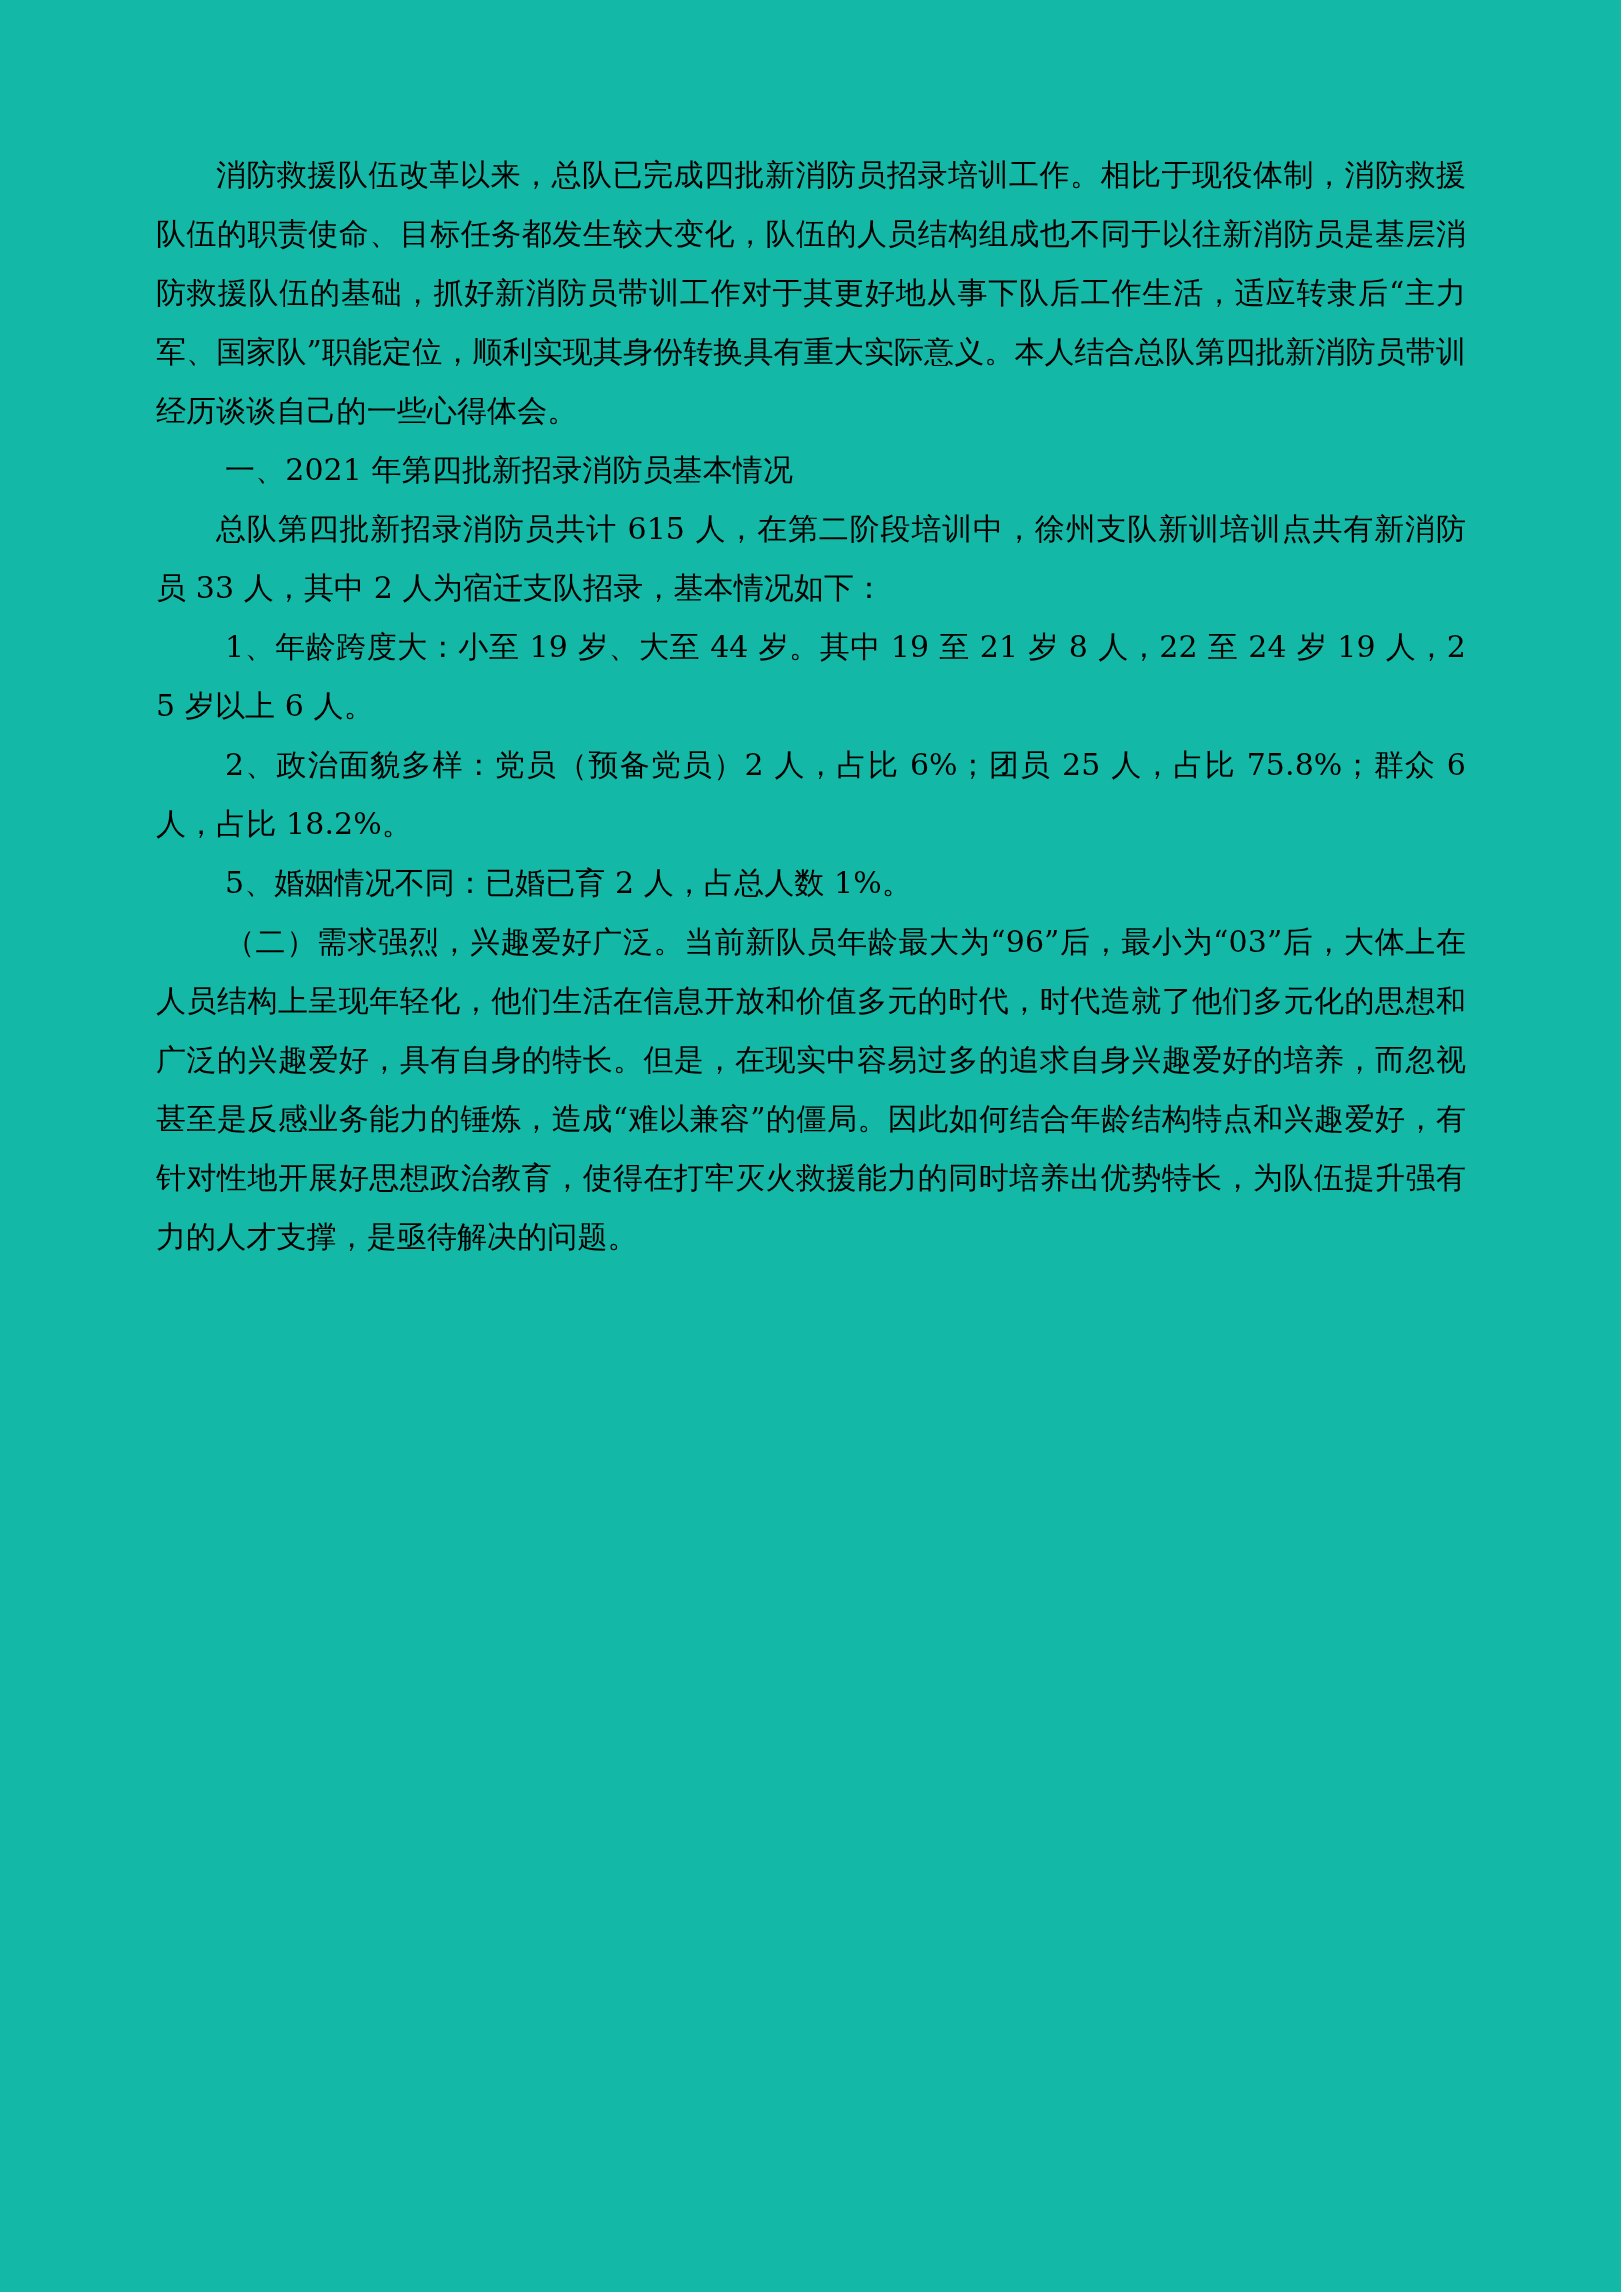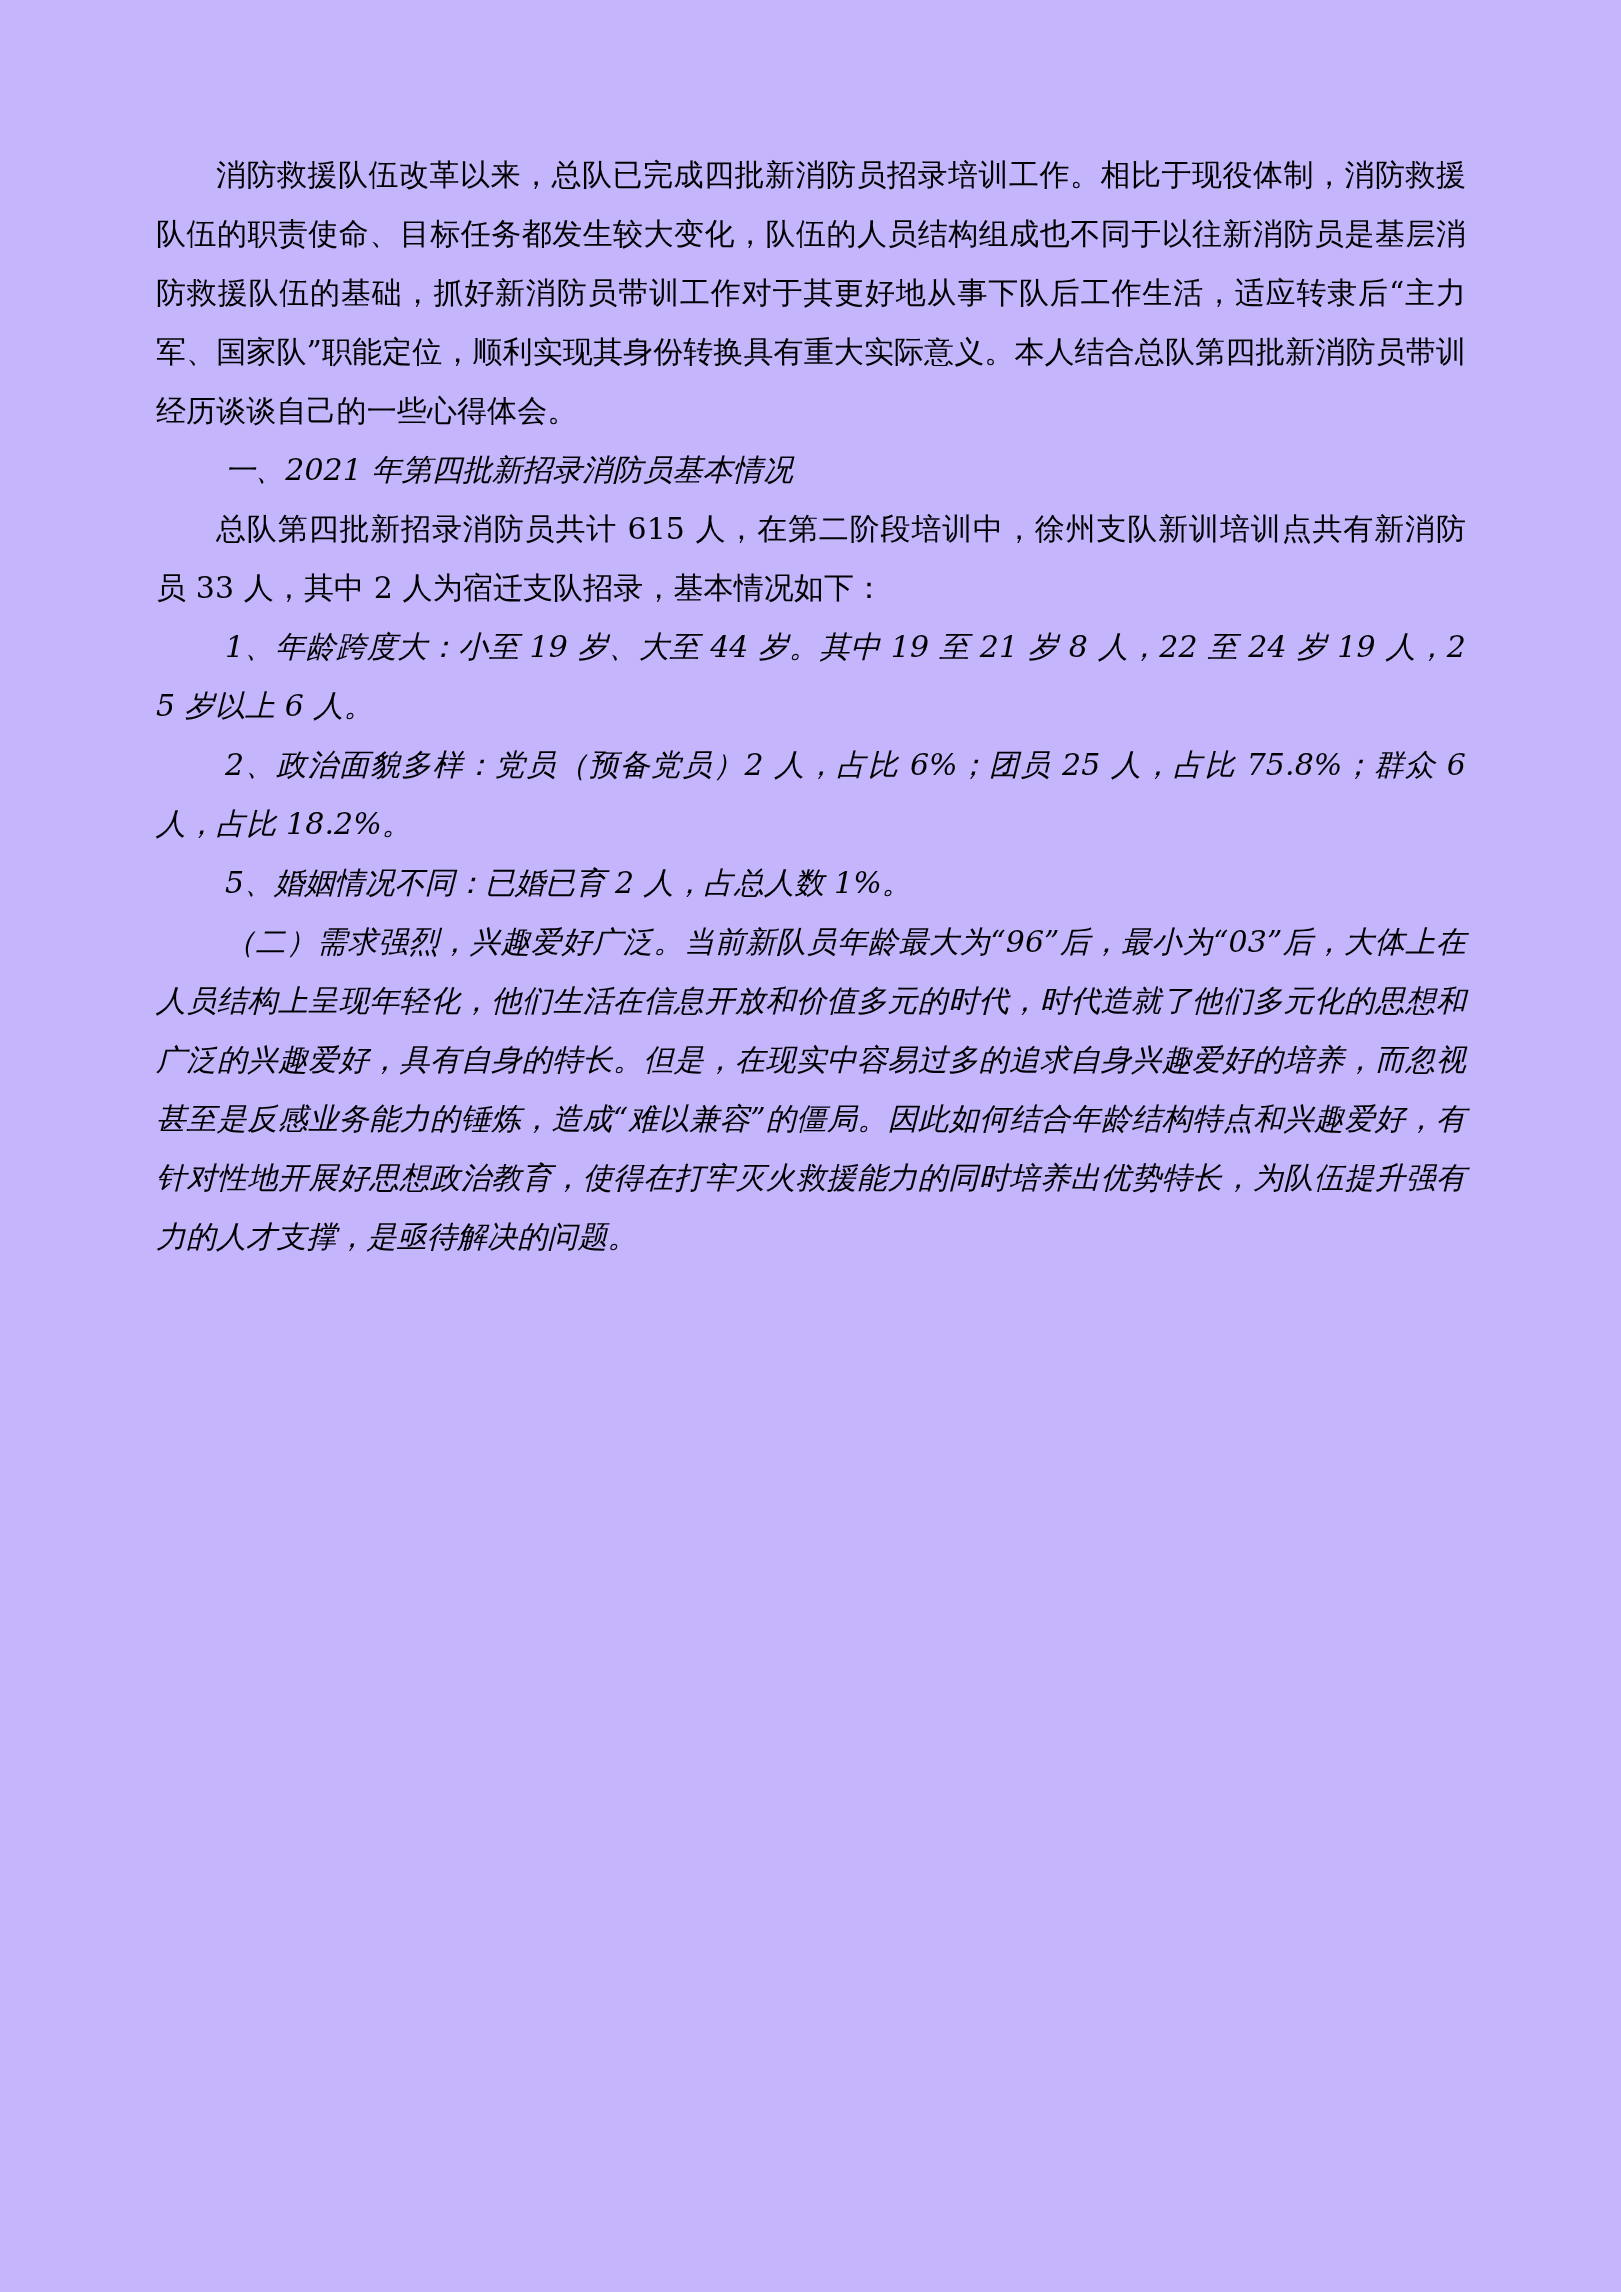--- a/index.html
+++ b/index.html
@@ -8,21 +8,21 @@
     background: #ffffff;
   }
   body {
     font-family: "DejaVu Serif", "Liberation Serif", serif;
     color: #000000;
   }
   .page {
     position: relative;
     width: 1621px;
     height: 2293px;
-    background: #c4b5fd;
+    background: #14b8a6;
     box-sizing: border-box;
     overflow: hidden;
   }
   .content {
     position: absolute;
     left: 156px;
     top: 145px;
     width: 1310px;
   }
   p.para {
@@ -31,21 +31,20 @@
     line-height: 59px;
     text-align: justify;
     text-justify: inter-ideograph;
     text-indent: 60px;
     letter-spacing: 0.1px;
     word-break: break-all;
     font-family: "DejaVu Serif", "Liberation Serif", serif;
   }
   p.para.indent3 {
     text-indent: 69px;
-    font-style: italic;
   }
 </style>
 </head>
 <body>
 
 <div class="page">
   <div class="content">
 
     <p class="para">消防救援队伍改革以来，总队已完成四批新消防员招录培训工作。相比于现役体制，消防救援队伍的职责使命、目标任务都发生较大变化，队伍的人员结构组成也不同于以往新消防员是基层消防救援队伍的基础，抓好新消防员带训工作对于其更好地从事下队后工作生活，适应转隶后“主力军、国家队”职能定位，顺利实现其身份转换具有重大实际意义。本人结合总队第四批新消防员带训经历谈谈自己的一些心得体会。</p>
 

